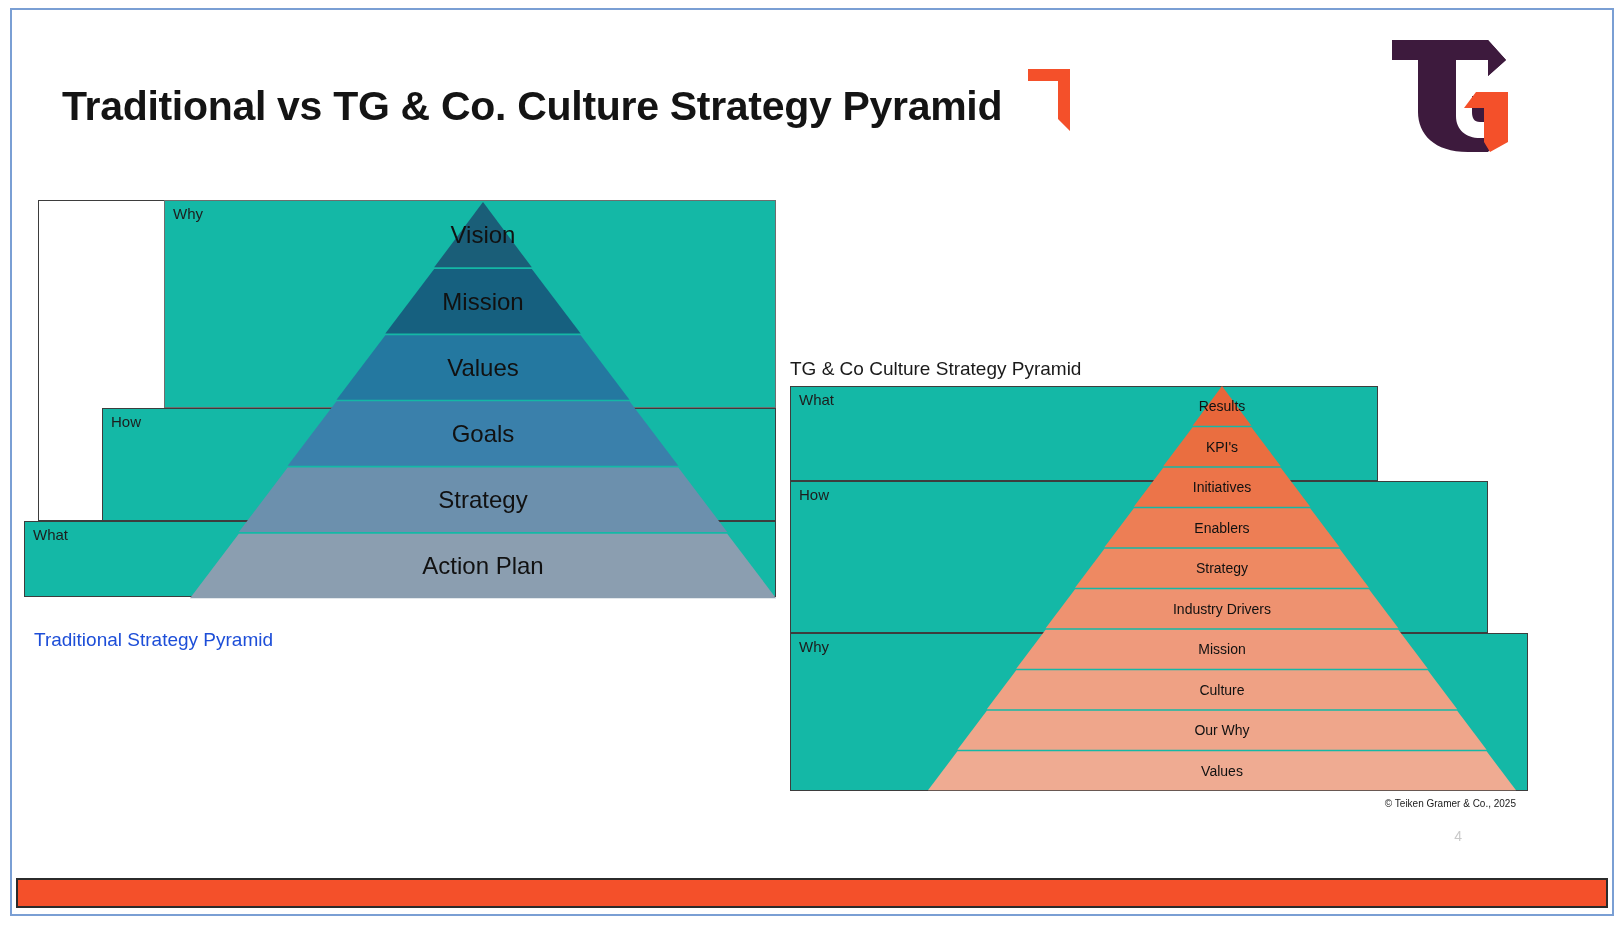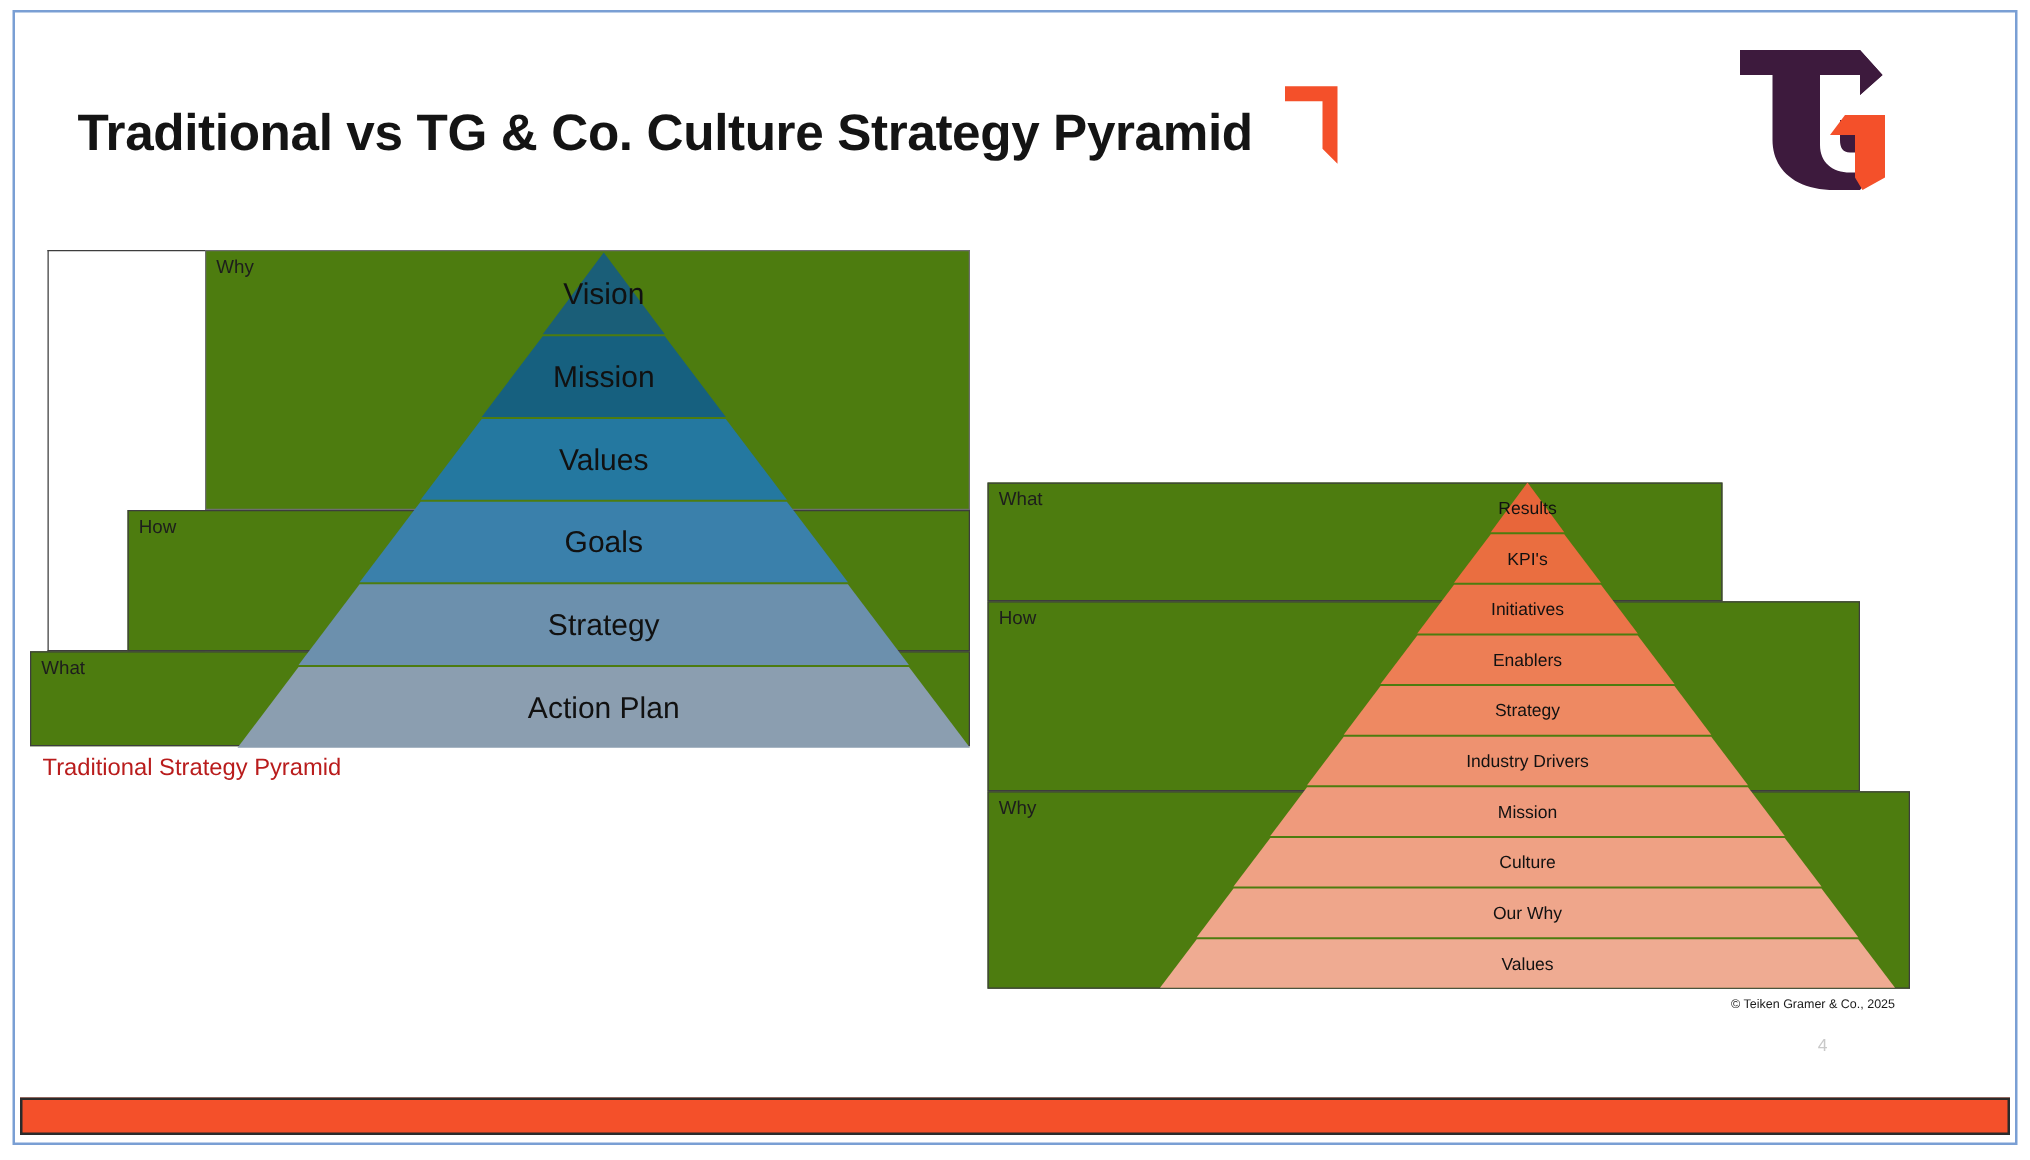--- a/index.html
+++ b/index.html
@@ -43,21 +43,21 @@
   }
 
   
   #left-diagram {
     position: absolute;
     left: 12px; top: 190px;
     width: 760px; height: 400px;
   }
   .gbox {
     position: absolute;
-    background: #4d7c0f;
+    background: #14b8a6;
     border: 1.5px solid #6e6e6e;
   }
   .gbox.dark { border-color: #3d3d3d; }
   .gbox-label {
     position: absolute;
     left: 8px; top: 4px;
     font-size: 15px;
     color: #1d1d1d;
     font-weight: 400;
   }
@@ -95,23 +95,23 @@
   .gbox.r { border-color: #3d3d3d; }
   #right-pyramid {
     position: absolute;
     left: 150px; top: 28px;
     width: 588px; height: 405px;
   }
 
   
   #left-caption {
     position: absolute;
-    left: 22px; top: 594px;
+    left: 22px; top: 619px;
     font-size: 19px;
-    color: #b91c1c;
+    color: #1d4ed8;
   }
   #copyright {
     position: absolute;
     right: 96px; top: 788px;
     font-size: 10px;
     color: #1b1b1b;
   }
   #page-number {
     position: absolute;
     right: 150px; top: 818px;
@@ -185,20 +185,21 @@
           <text x="293" y="306.15" class="tier-label" font-size="24">Strategy</text>
           <text x="293" y="372.31666666666666" class="tier-label" font-size="24">Action Plan</text>
         </g>
     </svg>
   </div>
 
   <div id="left-caption">Traditional Strategy Pyramid</div>
 
   <div id="right-diagram">
 
+    <div id="right-title">TG &amp; Co Culture Strategy Pyramid</div>
 
     <div class="gbox r" id="rbox-what">
       <span class="gbox-label">What</span>
     </div>
 
     <div class="gbox r" id="rbox-how">
       <span class="gbox-label">How</span>
     </div>
 
     <div class="gbox r" id="rbox-why">

